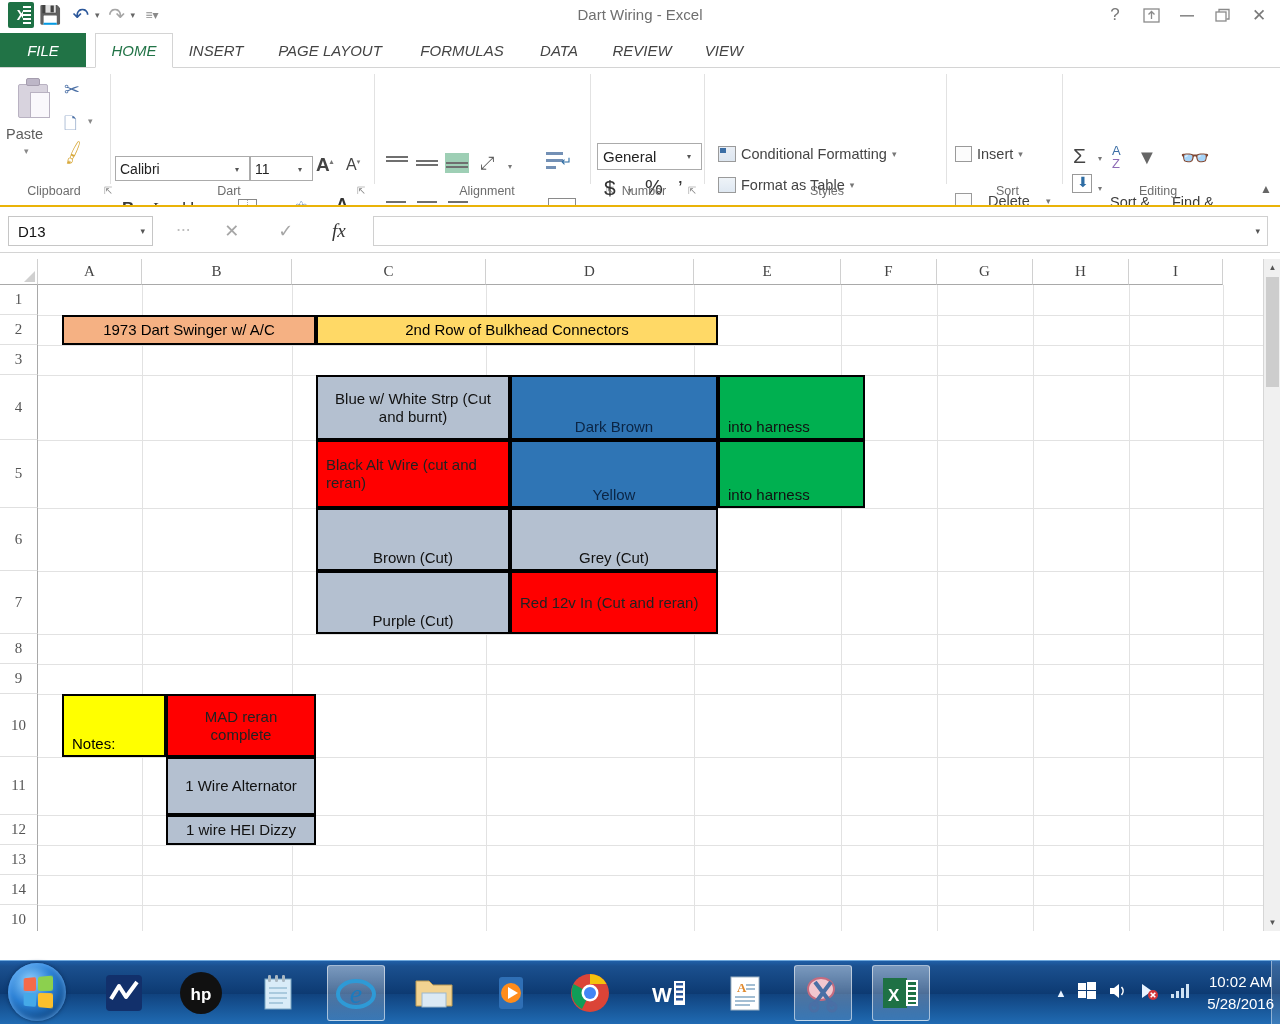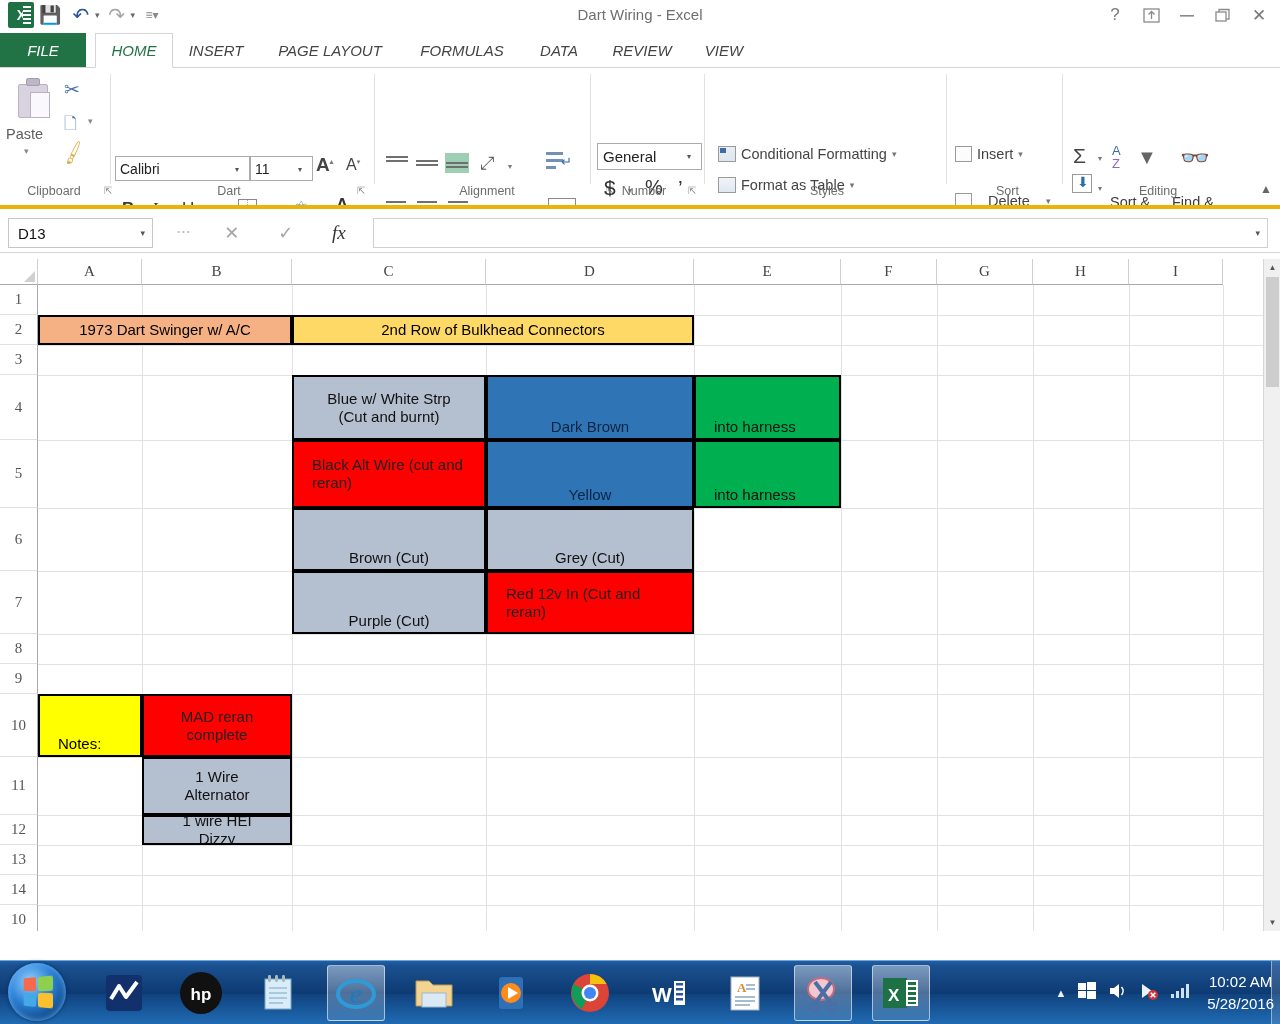--- a/index.html
+++ b/index.html
@@ -157,21 +157,21 @@
   .clear-ic { position:absolute; left:1072px; top:138px; font-size:17px; color:#d9777f; transform:rotate(-25deg);}
   .sortaz { position:absolute; left:1112px; top:76px; font-size:13px; line-height:13px; color:#444; }
   .sortaz .a { color:#3b6ea5; } .sortaz .z { color:#8e6bb5; }
   .funnel { position:absolute; left:1137px; top:78px; font-size:20px; color:#666; }
   .binoc { position:absolute; left:1180px; top:76px; font-size:24px; color:#555; }
   .edit-lbl { position:absolute; font-size:14.5px; color:#3c3c3c; line-height:19px; }
   .collapse-ribbon { position:absolute; right:8px; bottom:4px; font-size:12px; color:#666;}
 
   
   .fbar { position:absolute; top:205px; left:0; width:1280px; height:48px; background:#fff;
-          border-top:4px solid #eab308; border-bottom:1px solid #d4d4d4;}
+          border-top:2px solid #eab308; border-bottom:1px solid #d4d4d4;}
   .namebox {
     position:absolute; left:8px; top:9px; width:145px; height:30px;
     border:1px solid #c6c6c6; background:#fff; display:flex; align-items:center;
     padding-left:9px; font-size:15px; color:#111;
   }
   .namebox .arr { position:absolute; right:7px; top:9px; font-size:9px; color:#555;}
   .vdots { position:absolute; left:176px; top:16px; font-size:14px; color:#aaa; letter-spacing:1px;
            writing-mode: vertical-rl;}
   .fb-btns { position:absolute; left:205px; top:9px; width:160px; height:30px; display:flex;
              align-items:center; justify-content:space-around; }
@@ -201,21 +201,21 @@
     display:flex; align-items:center; justify-content:center;
     font-family:"Liberation Serif", serif; background:#fff;
   }
   .cellgrid { position:absolute; left:38px; top:26px; width:1225px; height:646px; }
   .gl-v { position:absolute; top:0; width:1px; height:646px; background:#e2e2e2; }
   .gl-h { position:absolute; left:0; width:1225px; height:1px; background:#e2e2e2; }
 
   .cell {
     position:absolute; display:flex; align-items:center; justify-content:center;
     font-size:15px; color:#111; text-align:center; line-height:1.2;
-    padding:1px 18px; overflow:hidden;
+    padding:1px 8px; overflow:hidden;margin-left:24px;
   }
   .cell.bb { border:2px solid #000; }
   .cell.left { justify-content:flex-start; text-align:left; }
   .cell.bottom { align-items:flex-end; padding-bottom:2px; }
 
   
   .vscroll { position:absolute; right:0; top:259px; width:17px; height:672px; background:#f0f0f0;
              border-left:1px solid #d6d6d6;}
   .vs-up { position:absolute; top:0; left:0; width:17px; height:17px; background:#f0f0f0;
            display:flex;align-items:center;justify-content:center;font-size:8px;color:#555;}

